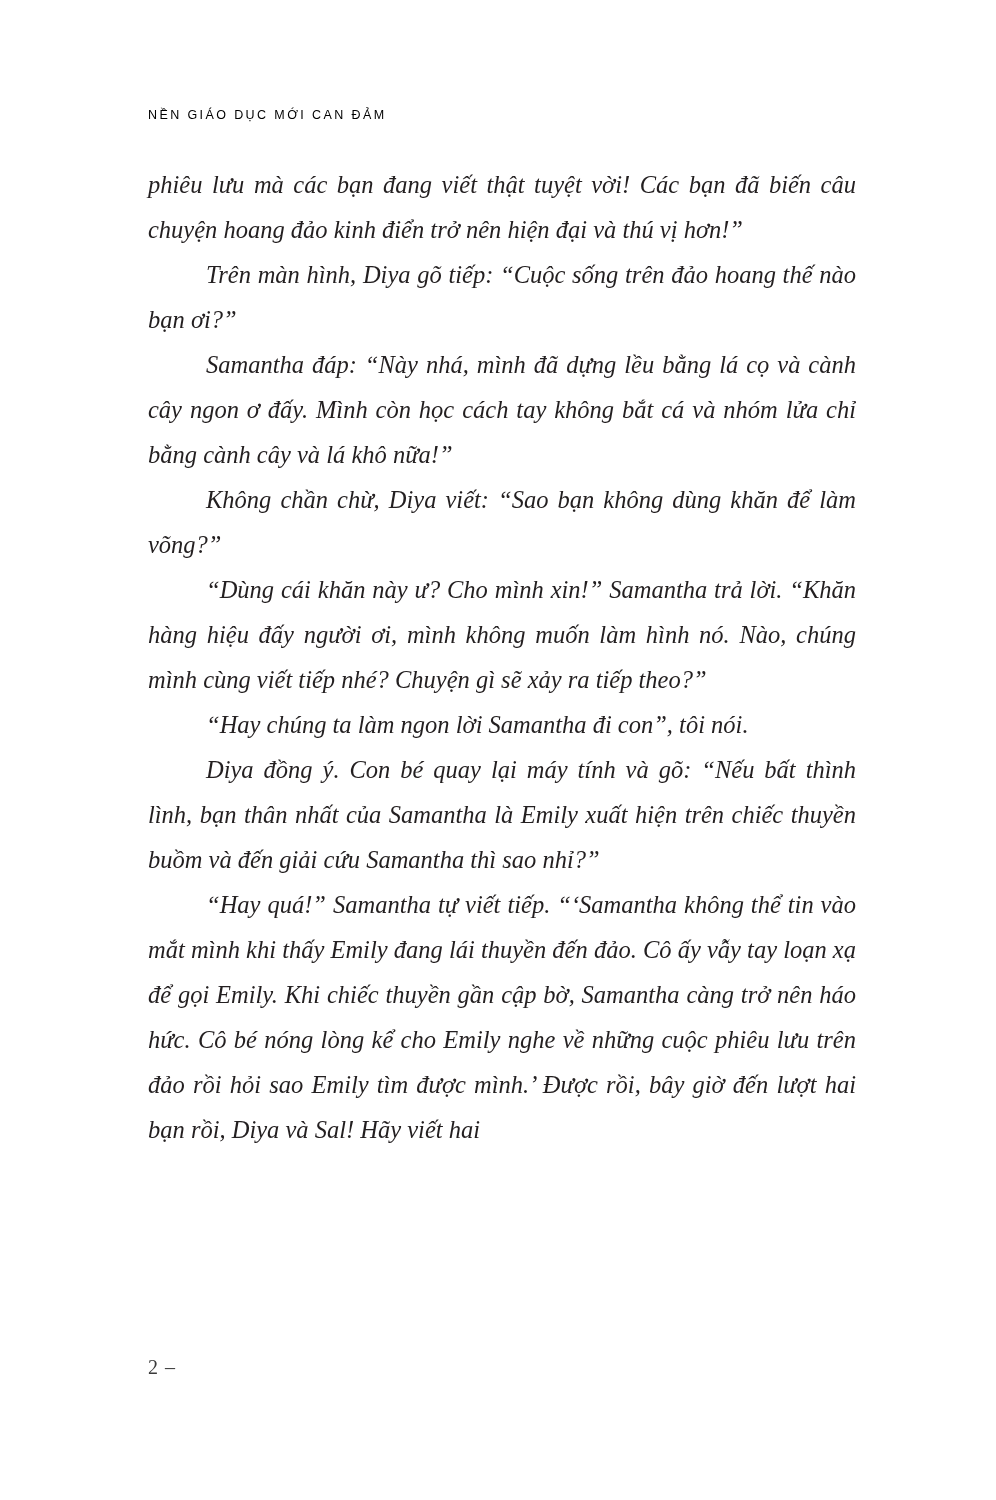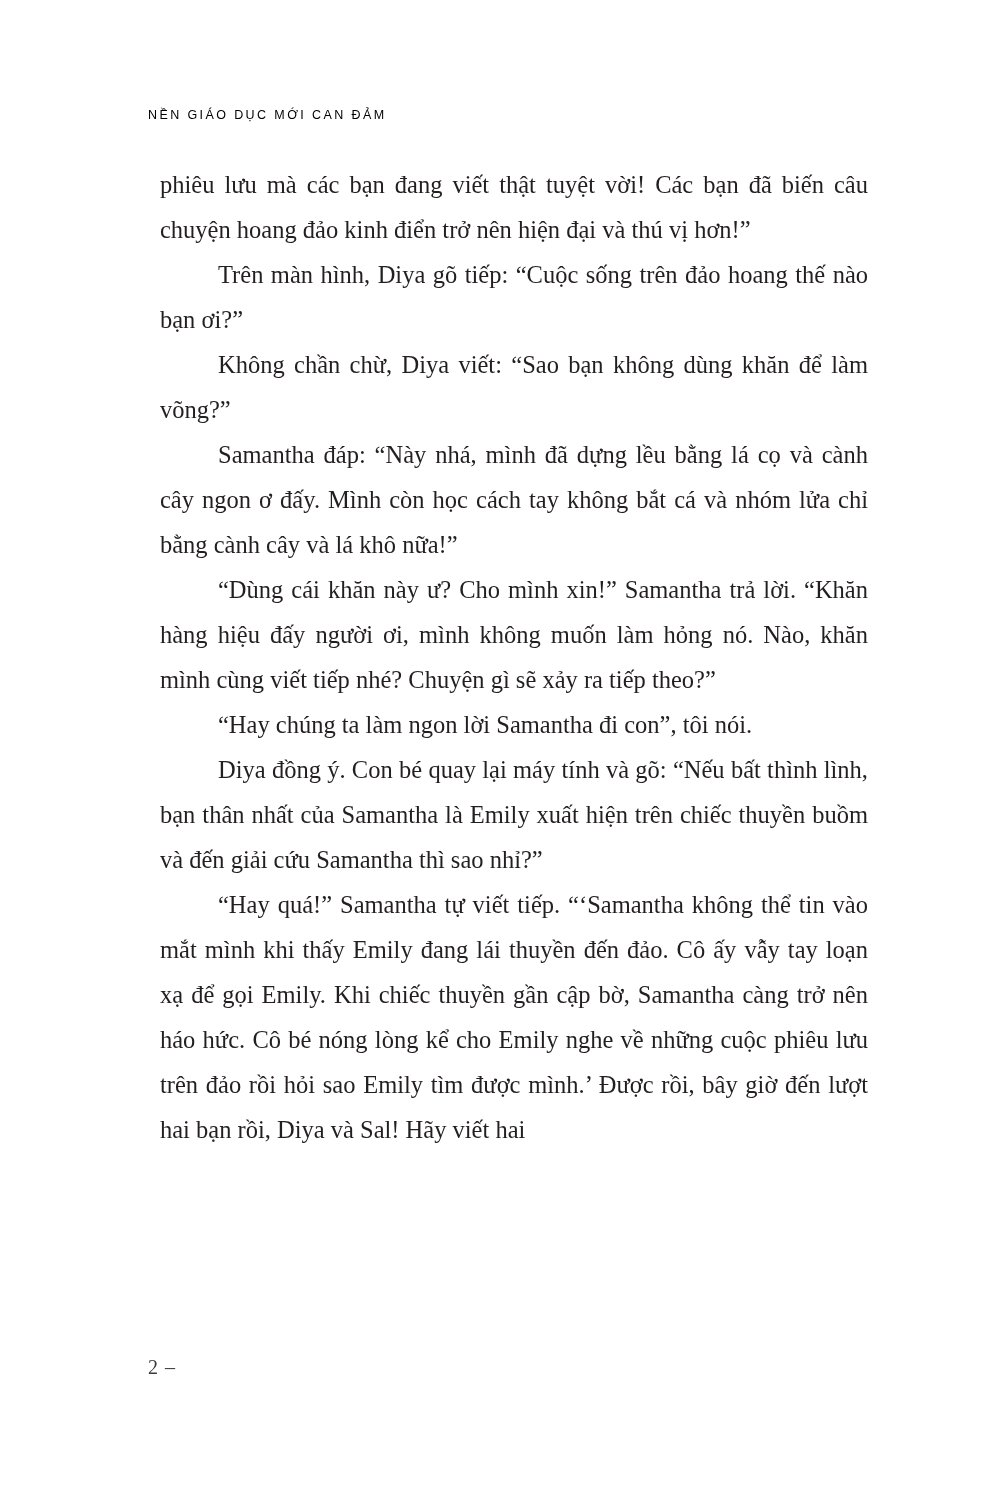--- a/index.html
+++ b/index.html
@@ -26,23 +26,24 @@
     top: 108px;
     font-family: "Liberation Sans", sans-serif;
     font-size: 12.5px;
     letter-spacing: 2.4px;
     color: #000000;
     text-transform: uppercase;
     white-space: nowrap;
   }
   .body-col {
     position: absolute;
-    left: 160px;
+    left: 148px;
     top: 162px;
     width: 708px;
+    font-style: italic;
   }
   .body-col p {
     margin: 0;
     font-size: 24.5px;
     line-height: 45px;
     text-align: justify;
     text-justify: inter-word;
     hyphens: none;
   }
   .body-col p.first {
@@ -67,23 +68,23 @@
 </head>
 <body>
 
 <div class="page">
 
   <div class="running-head">Nền giáo dục mới can đảm</div>
 
   <div class="body-col">
     <p class="first">phiêu lưu mà các bạn đang viết thật tuyệt vời! Các bạn đã biến câu chuyện hoang đảo kinh điển trở nên hiện đại và thú vị hơn!”</p>
     <p class="indent">Trên màn hình, Diya gõ tiếp: “Cuộc sống trên đảo hoang thế nào bạn ơi?”</p>
+    <p class="indent">Samantha đáp: “Này nhá, mình đã dựng lều bằng lá cọ và cành cây ngon ơ đấy. Mình còn học cách tay không bắt cá và nhóm lửa chỉ bằng cành cây và lá khô nữa!”</p>
     <p class="indent">Không chần chừ, Diya viết: “Sao bạn không dùng khăn để làm võng?”</p>
-    <p class="indent">Samantha đáp: “Này nhá, mình đã dựng lều bằng lá cọ và cành cây ngon ơ đấy. Mình còn học cách tay không bắt cá và nhóm lửa chỉ bằng cành cây và lá khô nữa!”</p>
-    <p class="indent">“Dùng cái khăn này ư? Cho mình xin!” Samantha trả lời. “Khăn hàng hiệu đấy người ơi, mình không muốn làm hỏng nó. Nào, khăn mình cùng viết tiếp nhé? Chuyện gì sẽ xảy ra tiếp theo?”</p>
+    <p class="indent">“Dùng cái khăn này ư? Cho mình xin!” Samantha trả lời. “Khăn hàng hiệu đấy người ơi, mình không muốn làm hình nó. Nào, chúng mình cùng viết tiếp nhé? Chuyện gì sẽ xảy ra tiếp theo?”</p>
     <p class="indent">“Hay chúng ta làm ngon lời Samantha đi con”, tôi nói.</p>
     <p class="indent">Diya đồng ý. Con bé quay lại máy tính và gõ: “Nếu bất thình lình, bạn thân nhất của Samantha là Emily xuất hiện trên chiếc thuyền buồm và đến giải cứu Samantha thì sao nhỉ?”</p>
     <p class="indent">“Hay quá!” Samantha tự viết tiếp. “‘Samantha không thể tin vào mắt mình khi thấy Emily đang lái thuyền đến đảo. Cô ấy vẫy tay loạn xạ để gọi Emily. Khi chiếc thuyền gần cập bờ, Samantha càng trở nên háo hức. Cô bé nóng lòng kể cho Emily nghe về những cuộc phiêu lưu trên đảo rồi hỏi sao Emily tìm được mình.’ Được rồi, bây giờ đến lượt hai bạn rồi, Diya và Sal! Hãy viết hai</p>
   </div>
 
   <div class="folio">2  –</div>
 
 </div>
 
 </body></html>

